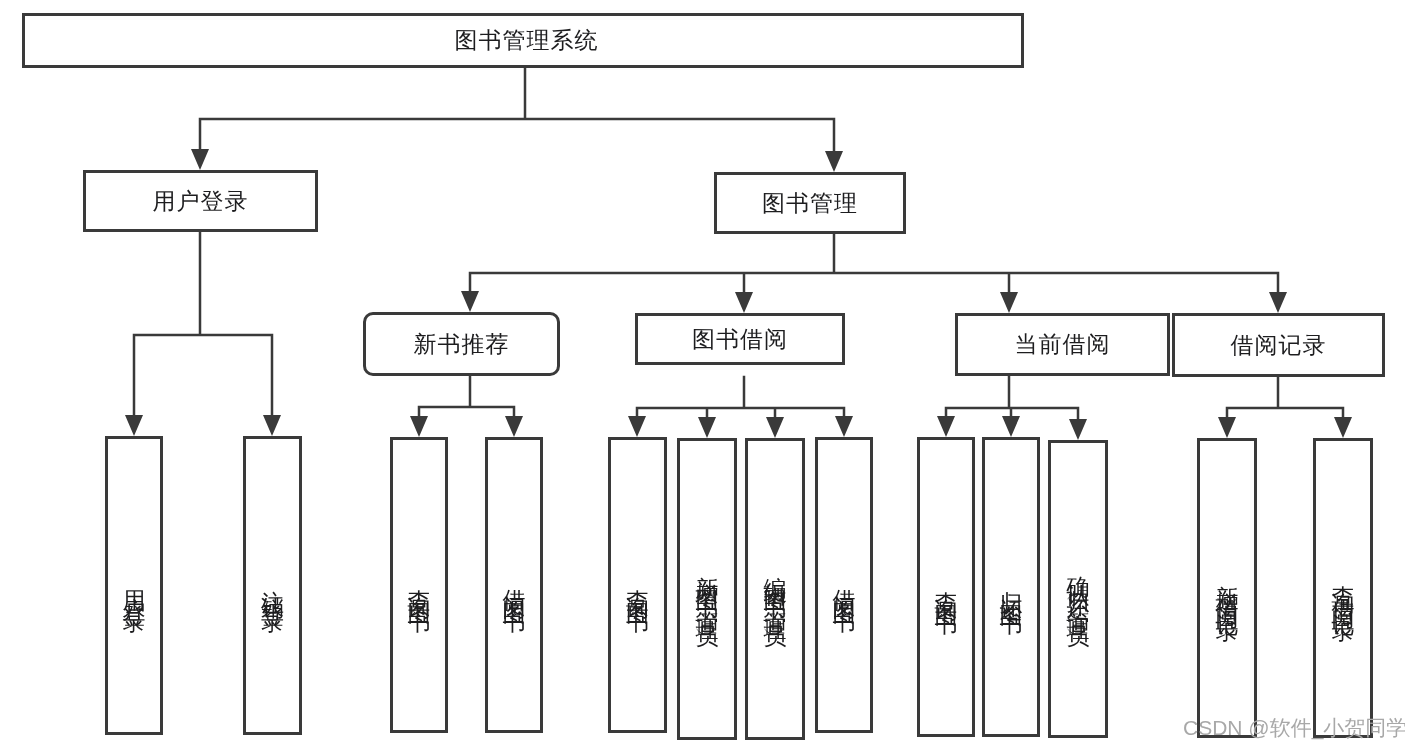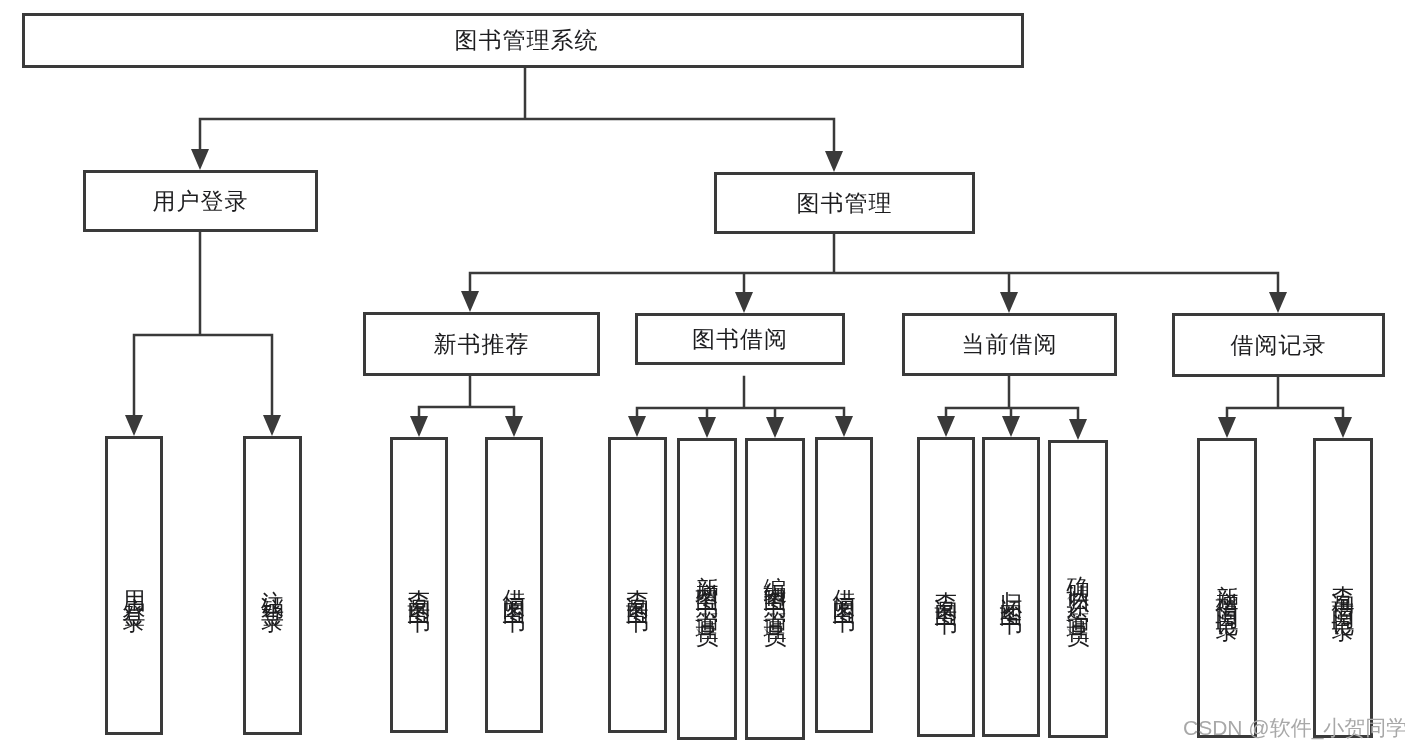--- a/index.html
+++ b/index.html
@@ -92,31 +92,31 @@
          M1334 417 H1352 L1343 438 Z"></path>
   </svg>
 
   <div class="hnode" style="left:22px;top:13px;width:1002px;height:55px;padding-left:7px;">
     <span>图书管理系统</span>
   </div>
 
   <div class="hnode" style="left:83px;top:170px;width:235px;height:62px;">
     <span>用户登录</span>
   </div>
-  <div class="hnode" style="left:714px;top:172px;width:261px;height:62px;">
+  <div class="hnode" style="left:714px;top:172px;width:192px;height:62px;">
     <span>图书管理</span>
   </div>
 
-  <div class="hnode" style="left:363px;top:312px;width:237px;height:64px;">
+  <div class="hnode" style="left:363px;top:312px;width:197px;height:64px;border-radius:10px;">
     <span>新书推荐</span>
   </div>
   <div class="hnode" style="left:635px;top:313px;width:210px;height:52px;">
     <span>图书借阅</span>
   </div>
-  <div class="hnode" style="left:902px;top:313px;width:215px;height:63px;">
+  <div class="hnode" style="left:955px;top:313px;width:215px;height:63px;">
     <span>当前借阅</span>
   </div>
   <div class="hnode" style="left:1172px;top:313px;width:213px;height:64px;">
     <span>借阅记录</span>
   </div>
 
   <div class="vnode" style="left:105px;top:436px;width:58px;height:299px;">
     <span>用户登录</span>
   </div>
   <div class="vnode" style="left:243px;top:436px;width:59px;height:299px;">

